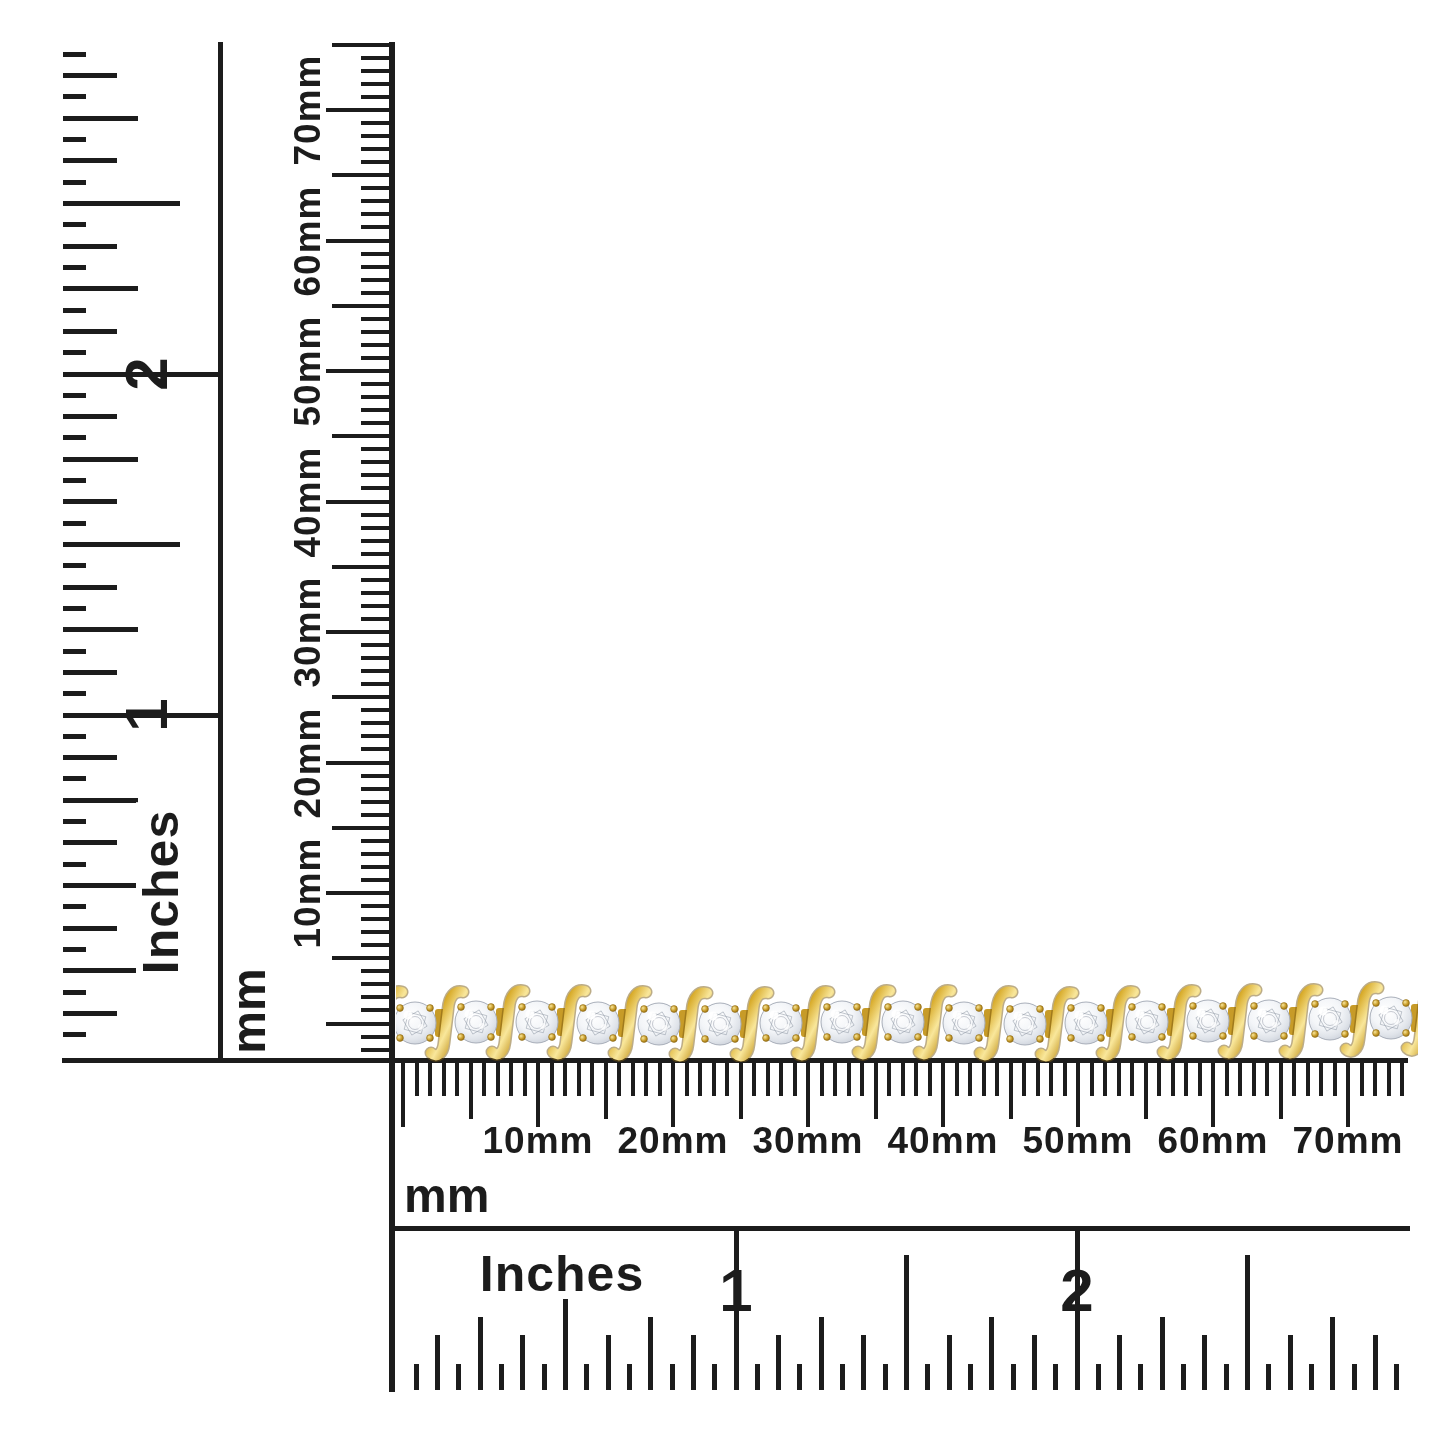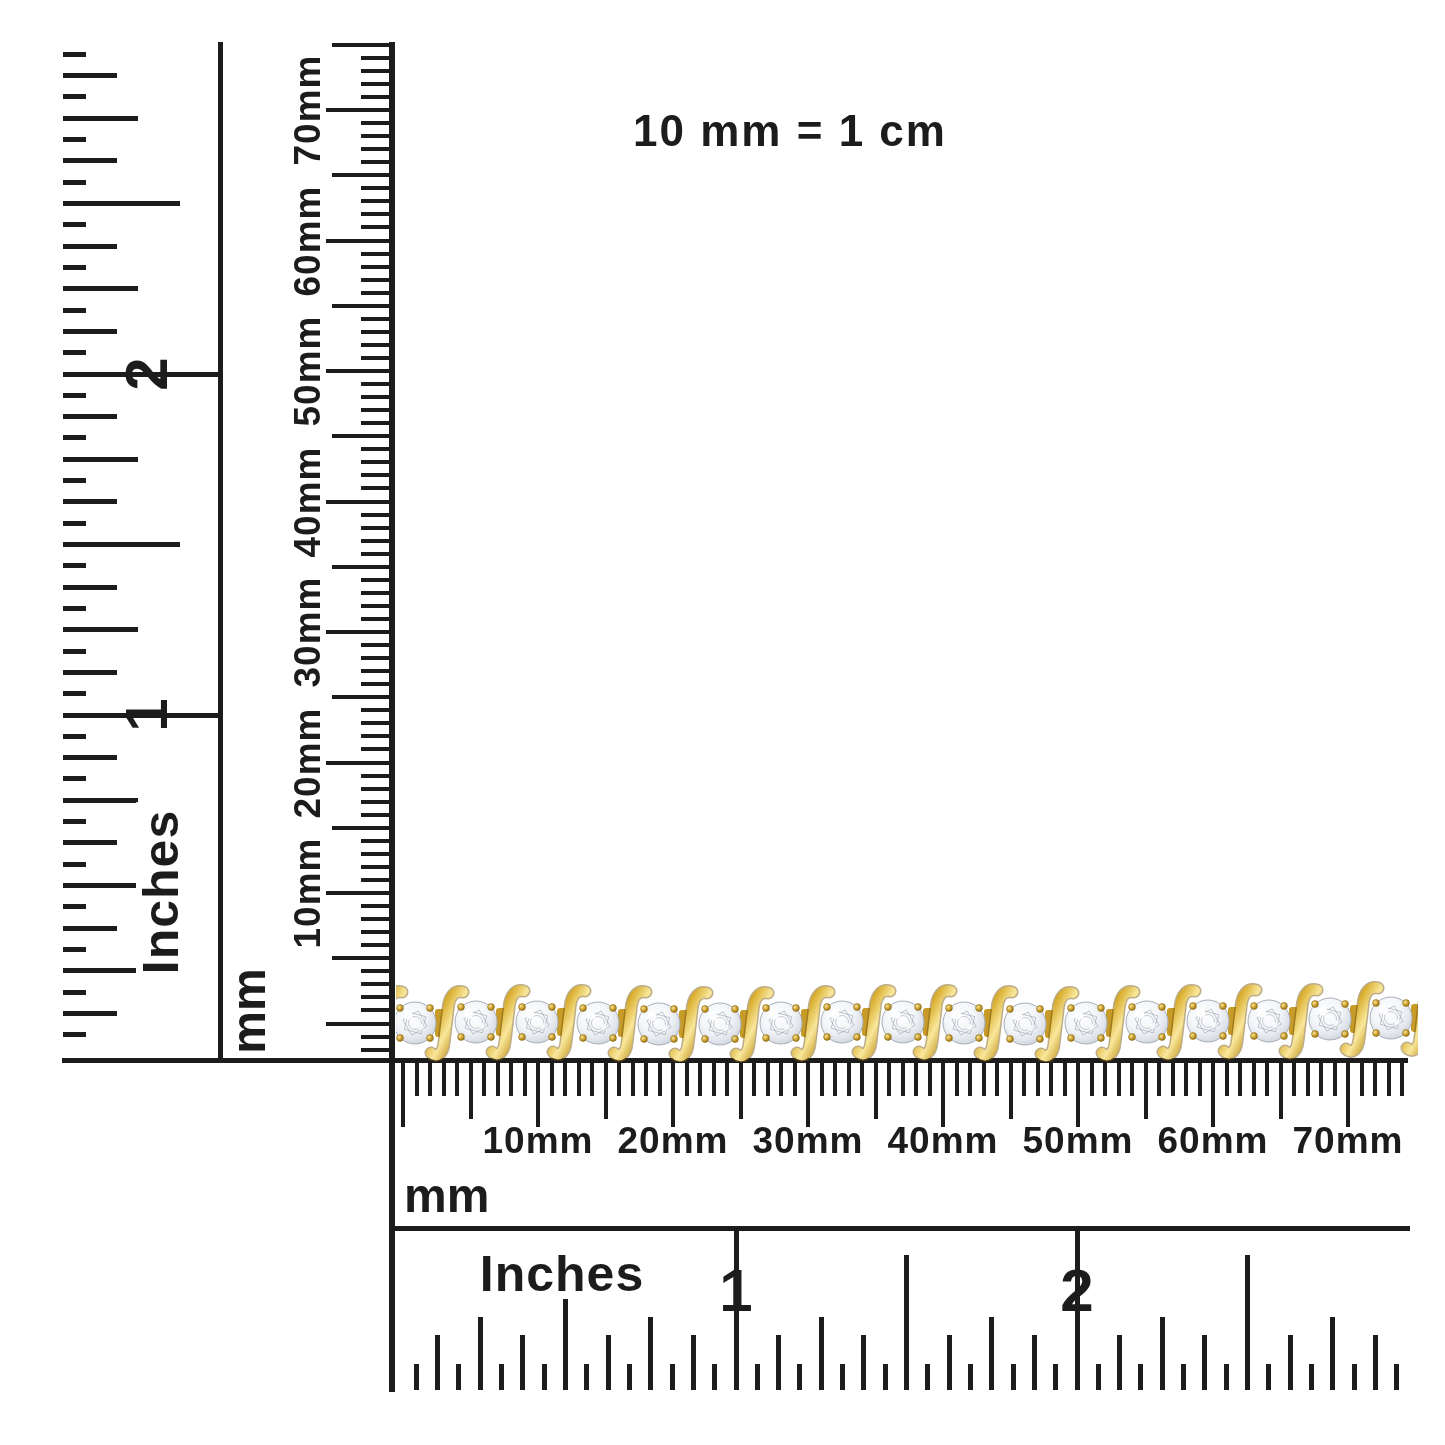--- a/index.html
+++ b/index.html
@@ -25,21 +25,20 @@
   #v-mm-unit   { position:absolute; left:249px; top:1011px; }
   #h-mm-unit   { position:absolute; left:404px; top:1196px; transform:translateY(-50%); }
   #h-inch-unit { position:absolute; left:562px; top:1274px; }
   #bracelet { position:absolute; left:396px; top:977px; }
 </style>
 </head>
 <body>
 
 <div id="stage">
 
-  <div id="note" class="lab f-note ctr">10 mm = 1 cm</div>
 
   <div class="line" style="left:218px; top:42px;  width:5px;    height:1021px;"></div>
   <div class="line" style="left:389px; top:42px;  width:6px;    height:1350px;"></div>
   <div class="line" style="left:62px;  top:1058px; width:1346px; height:5px;"></div>
   <div class="line" style="left:389px; top:1226px; width:1021px; height:5px;"></div>
 
   <div id="v-inch-ticks">
       <div class="tick" style="left: 63px; top: 1032.19px; width: 23px; height: 5px;"></div>
       <div class="tick" style="left: 63px; top: 1010.88px; width: 54px; height: 5px;"></div>
       <div class="tick" style="left: 63px; top: 989.562px; width: 23px; height: 5px;"></div>

